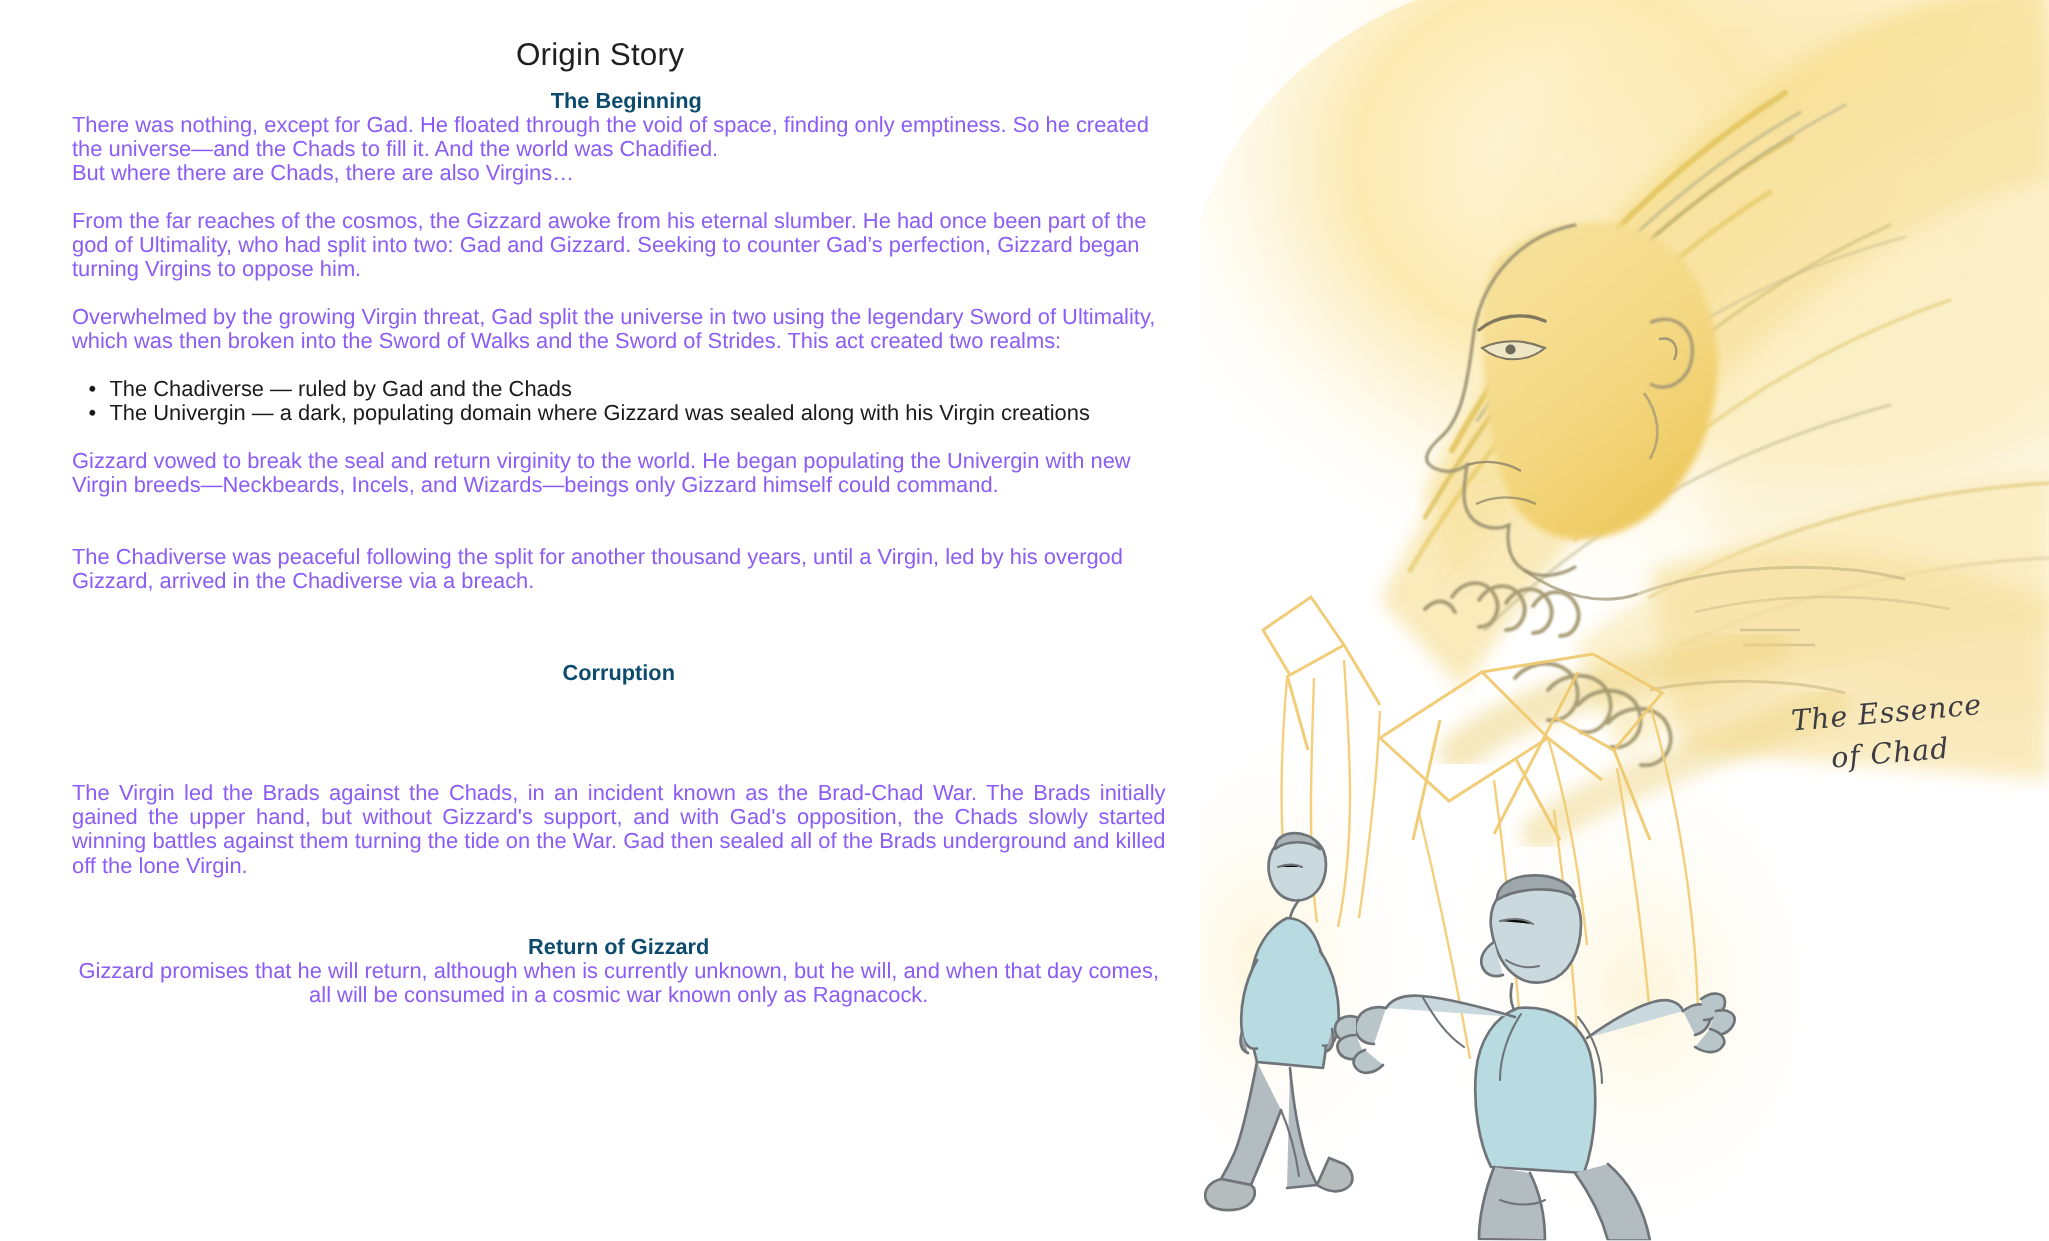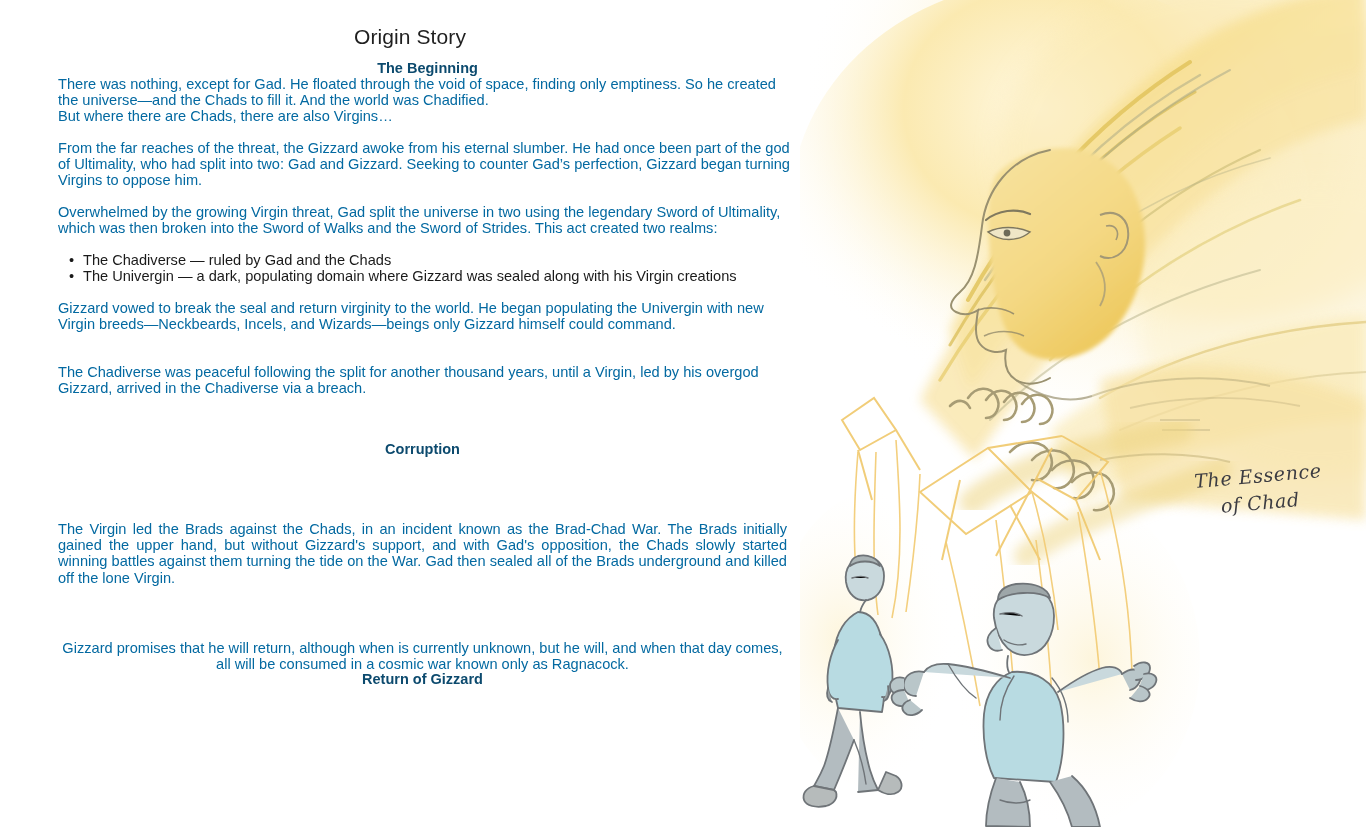--- a/index.html
+++ b/index.html
@@ -12,21 +12,21 @@
     height: 827px;
     position: relative;
     overflow: hidden;
     font-family: "Liberation Sans", sans-serif;
     color: #1a1a1a;
   }
 
   
   #text-column {
     position: absolute;
-    left: 10px;
+    left: 0;
     top: 0;
     width: 800px;
     height: 770px;
   }
 
   #page-title {
     text-align: center;
     font-size: 21px;
     font-weight: 400;
     color: #1f1f1f;
@@ -39,21 +39,21 @@
     text-align: center;
     font-size: 14.5px;
     font-weight: bold;
     color: #0c4a6e;
     margin: 0;
   }
 
   .para {
     font-size: 14.6px;
     line-height: 16.2px;
-    color: #0369a1;
+    color: #8b5cf6;
     margin: 0;
   }
 
   .bullets {
     list-style: none;
     margin: 0;
     padding: 0;
     font-size: 14.6px;
     line-height: 16.2px;
   }
@@ -79,21 +79,21 @@
   #para-gizzard-awoke  { left: 48px; top: 140px; width: 740px; }
   #para-overwhelmed    { left: 48px; top: 204px; width: 740px; }
   #realms-list         { left: 48px; top: 252px; width: 740px; }
   #para-vowed          { left: 48px; top: 300px; width: 740px; }
   #para-peaceful       { left: 48px; top: 364px; width: 740px; }
 
   #heading-corruption  { left: 0;   top: 441px; width: 825px; }
   #para-corruption-1   { left: 48px; top: 457px; width: 729px; }
   #para-corruption-2   { left: 48px; top: 521px; width: 729px; }
 
-  #heading-return      { left: 0;   top: 624px; width: 825px; margin-top: 47px; }
+  #heading-return      { left: 0;   top: 624px; width: 825px; }
   #para-return         { left: 48px; top: 640px; width: 729px; }
 
   
   #illustration {
     position: absolute;
     right: 0;
     top: 0;
     width: 566px;
     height: 827px;
     overflow: hidden;
@@ -319,21 +319,21 @@
 
   <h1 id="page-title">Origin Story</h1>
 
   <div class="blk" id="heading-beginning">
     <div class="section-heading">The Beginning</div>
   </div>
 
   <p class="blk para" id="para-beginning" style="white-space: pre-line;">There was nothing, except for Gad. He floated through the void of space, finding only emptiness. So he created the universe—and the Chads to fill it. And the world was Chadified.
 But where there are Chads, there are also Virgins…</p>
 
-  <p class="blk para" id="para-gizzard-awoke">From the far reaches of the threat, the Gizzard awoke from his eternal slumber. He had once been part of the god of Ultimality, who had split into two: Gad and Gizzard. Seeking to counter Gad’s perfection, Gizzard began turning Virgins to oppose him.</p>
+  <p class="blk para" id="para-gizzard-awoke">From the far reaches of the cosmos, the Gizzard awoke from his eternal slumber. He had once been part of the god of Ultimality, who had split into two: Gad and Gizzard. Seeking to counter Gad’s perfection, Gizzard began turning Virgins to oppose him.</p>
 
   <p class="blk para" id="para-overwhelmed">Overwhelmed by the growing Virgin threat, Gad split the universe in two using the legendary Sword of Ultimality, which was then broken into the Sword of Walks and the Sword of Strides. This act created two realms:</p>
 
   <ul class="blk bullets" id="realms-list">
     <li>The Chadiverse — ruled by Gad and the Chads</li>
     <li>The Univergin — a dark, populating domain where Gizzard was sealed along with his Virgin creations</li>
   </ul>
 
   <p class="blk para" id="para-vowed">Gizzard vowed to break the seal and return virginity to the world. He began populating the Univergin with new Virgin breeds—Neckbeards, Incels, and Wizards—beings only Gizzard himself could command.</p>
 

